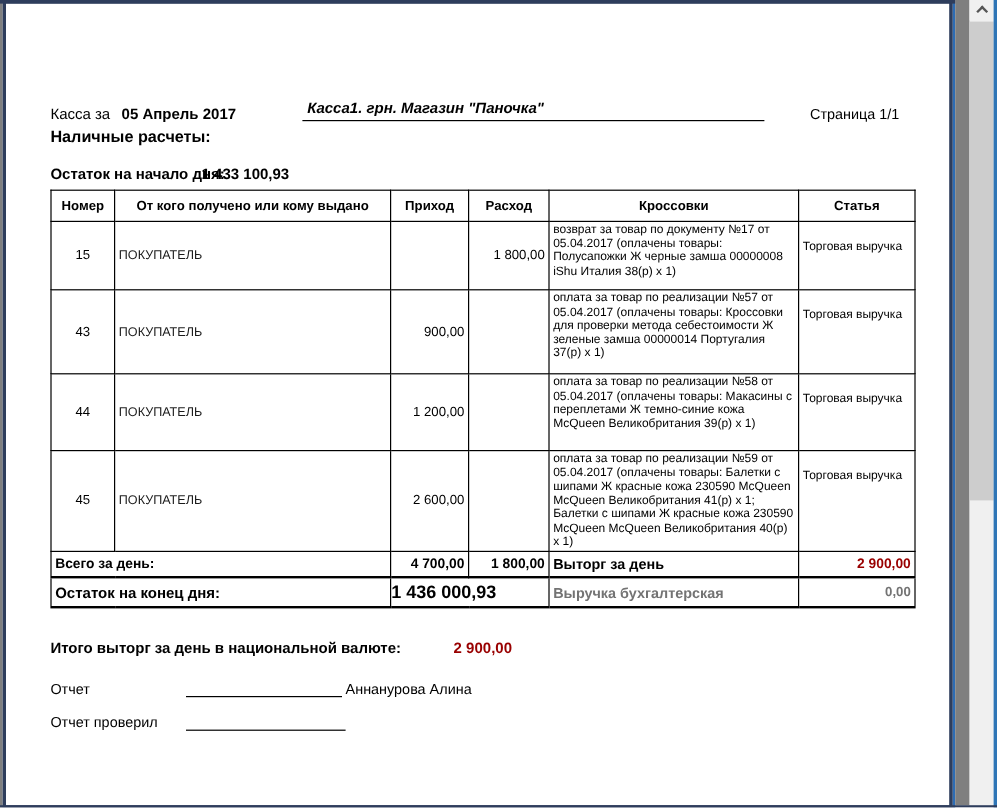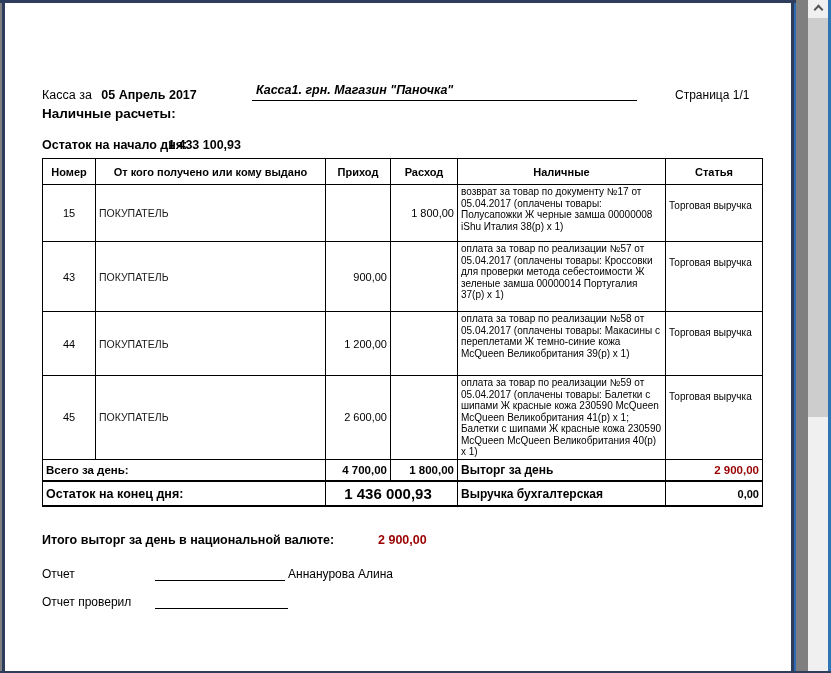--- a/index.html
+++ b/index.html
@@ -48,24 +48,24 @@
   td.c-amt  { text-align:right; vertical-align:middle; font-size:11px; padding-right:3px; }
   td.c-basis   { font-size:10px; line-height:11.5px; vertical-align:top; padding:1px 3px; }
   td.c-article { font-size:10px; vertical-align:top; padding:15px 3px; }
   tr.r1 td { height:57px; } tr.r2 td { height:70px; } tr.r3 td { height:64px; } tr.r4 td { height:83px; }
 
   tr.totals td { height:22px; font-weight:bold; font-size:11.5px; }
   tr.totals td.t-label { text-align:left; padding-left:3px; }
   tr.totals td.t-rev   { text-align:left; padding-left:3px; font-size:12px; }
   tr.closing td { height:25px; font-weight:bold; border-top:2px solid #000; border-bottom:2px solid #000; }
   tr.closing td.t-label { text-align:left; padding-left:3px; font-size:12.5px; }
-  tr.closing td.t-balance { text-align:center; padding-right:7px; font-size:15px; }
+  tr.closing td.t-balance { text-align:left; padding-right:7px; font-size:15px; }
   tr.closing td.t-acc { text-align:left; padding-left:3px; font-size:12px; }
   .red  { color:#990000; }
-  .blue { color:#000000; }
+  .blue { color:#737373; }
 
   .foot-total-label { top:530px; left:37px; font-size:12.5px; font-weight:bold; }
   .foot-total-value { top:530px; left:373px; font-size:12.5px; font-weight:bold; color:#990000; }
   .cashier-label { top:564px; left:37px; font-size:12px; }
   .sig-line-1 { top:565px; left:150px; width:130px; height:13px; border-bottom:1px solid #000; }
   .cashier-name { top:564px; left:283px; font-size:12px; }
   .checked-label { top:592px; left:37px; font-size:12px; }
   .sig-line-2 { top:593px; left:150px; width:133px; height:13px; border-bottom:1px solid #000; }
 </style>
 </head>
@@ -95,21 +95,21 @@
         <col style="width:67px">
           <col style="width:208px">
           <col style="width:97px">
       </colgroup>
       <tbody>
           <tr>
         <th>Номер</th>
         <th>От кого получено или кому выдано</th>
         <th>Приход</th>
         <th>Расход</th>
-        <th>Наличные</th>
+        <th>Кроссовки</th>
         <th>Статья</th>
       </tr>
       <tr class="r1">
         <td class="c-num">15</td>
         <td class="c-who">ПОКУПАТЕЛЬ</td>
         <td class="c-amt"></td>
         <td class="c-amt">1 800,00</td>
         <td class="c-basis">возврат за товар по документу №17 от 05.04.2017 (оплачены товары: Полусапожки Ж черные замша 00000008 iShu Италия 38(р) х 1)</td>
         <td class="c-article">Торговая выручка</td>
       </tr>

